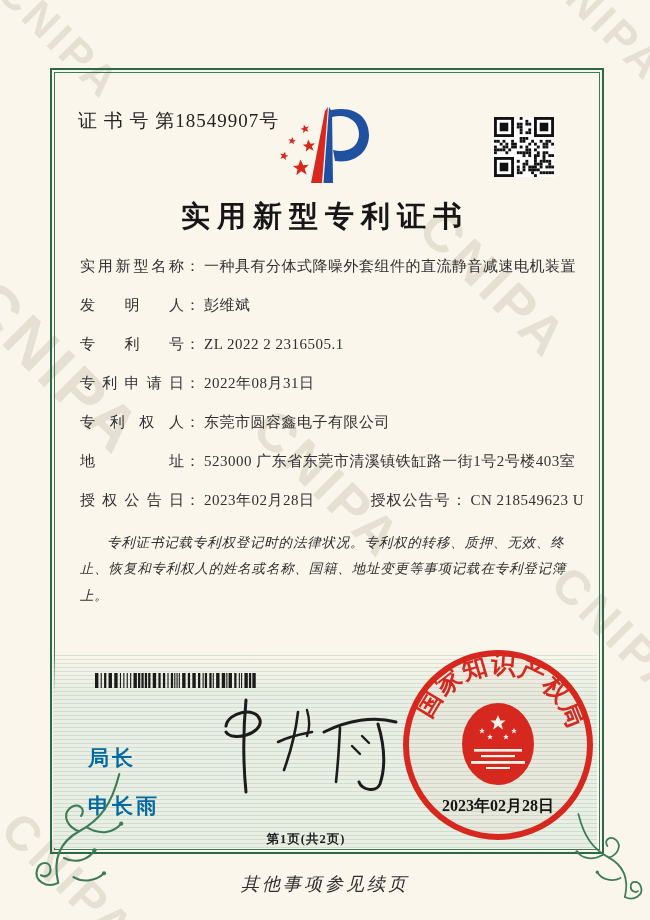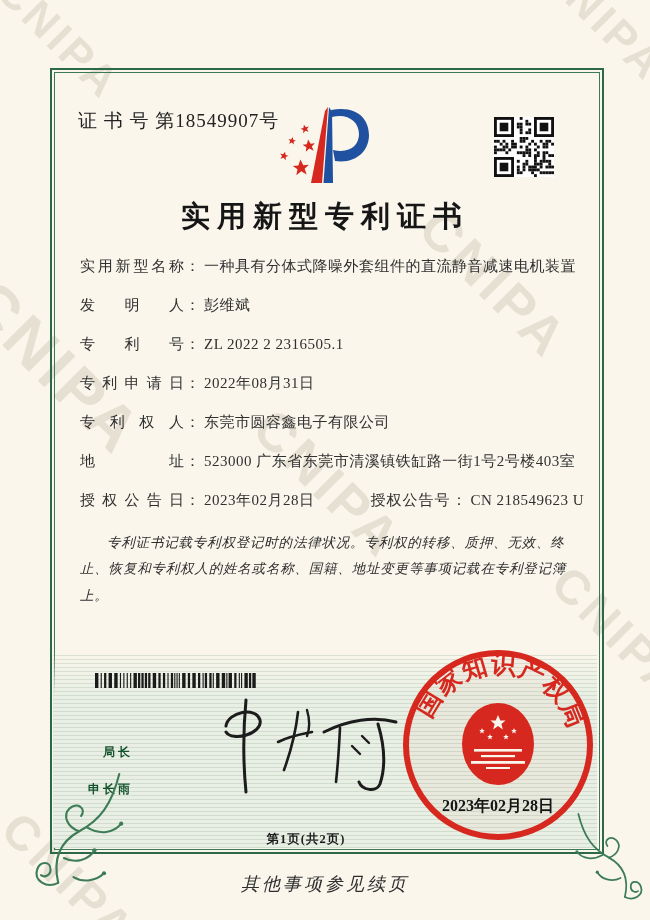--- a/index.html
+++ b/index.html
@@ -55,21 +55,21 @@
   .paras{
     position:absolute; left:80px; top:530px; width:492px; z-index:4;
     font-size:13.5px; line-height:1.95; letter-spacing:.8px; color:#2e2e2e;
     font-style:italic;
   }
   .paras p{ margin:0 0 4px 0; text-indent:2em; }
   .barcode{ position:absolute; left:95px; top:673px; z-index:4; }
   .director{
     position:absolute; left:88px; top:744px; z-index:5;
     font-family:"Liberation Sans","DejaVu Sans",sans-serif;
-    font-weight:600; font-size:12px; letter-spacing:3px; color:#14532d;text-align:right;
+    font-weight:600; font-size:21px; letter-spacing:3px; color:#0369a1;
   }
   .director .name{ display:block; margin-top:20px; }
   .sig{ position:absolute; left:212px; top:690px; z-index:5; }
   .seal{ position:absolute; left:398px; top:645px; z-index:6; }
   .page-num{
     position:absolute; left:50px; top:831px; width:512px; z-index:5;
     text-align:center; font-size:12.5px; letter-spacing:1px; color:#1e1e1e; font-weight:bold;
   }
   .cont-note{
     position:absolute; left:0; top:872px; width:100%; z-index:4;

